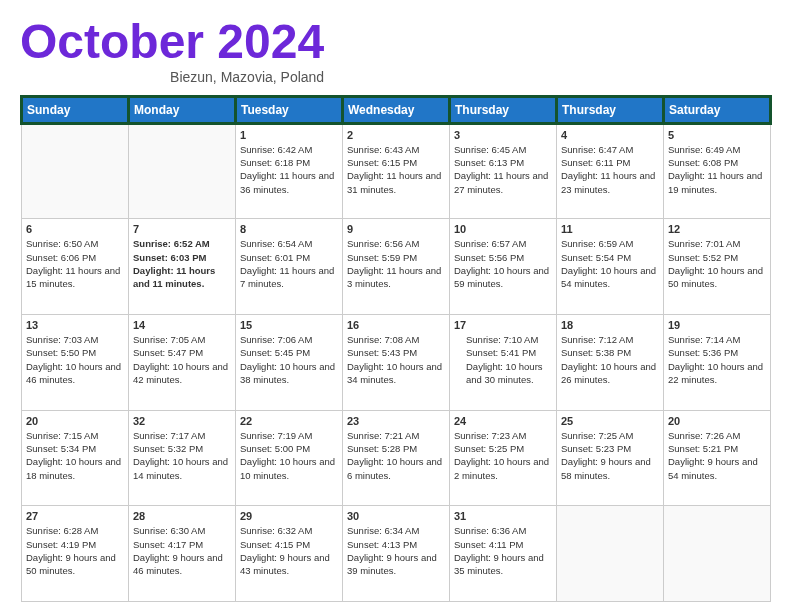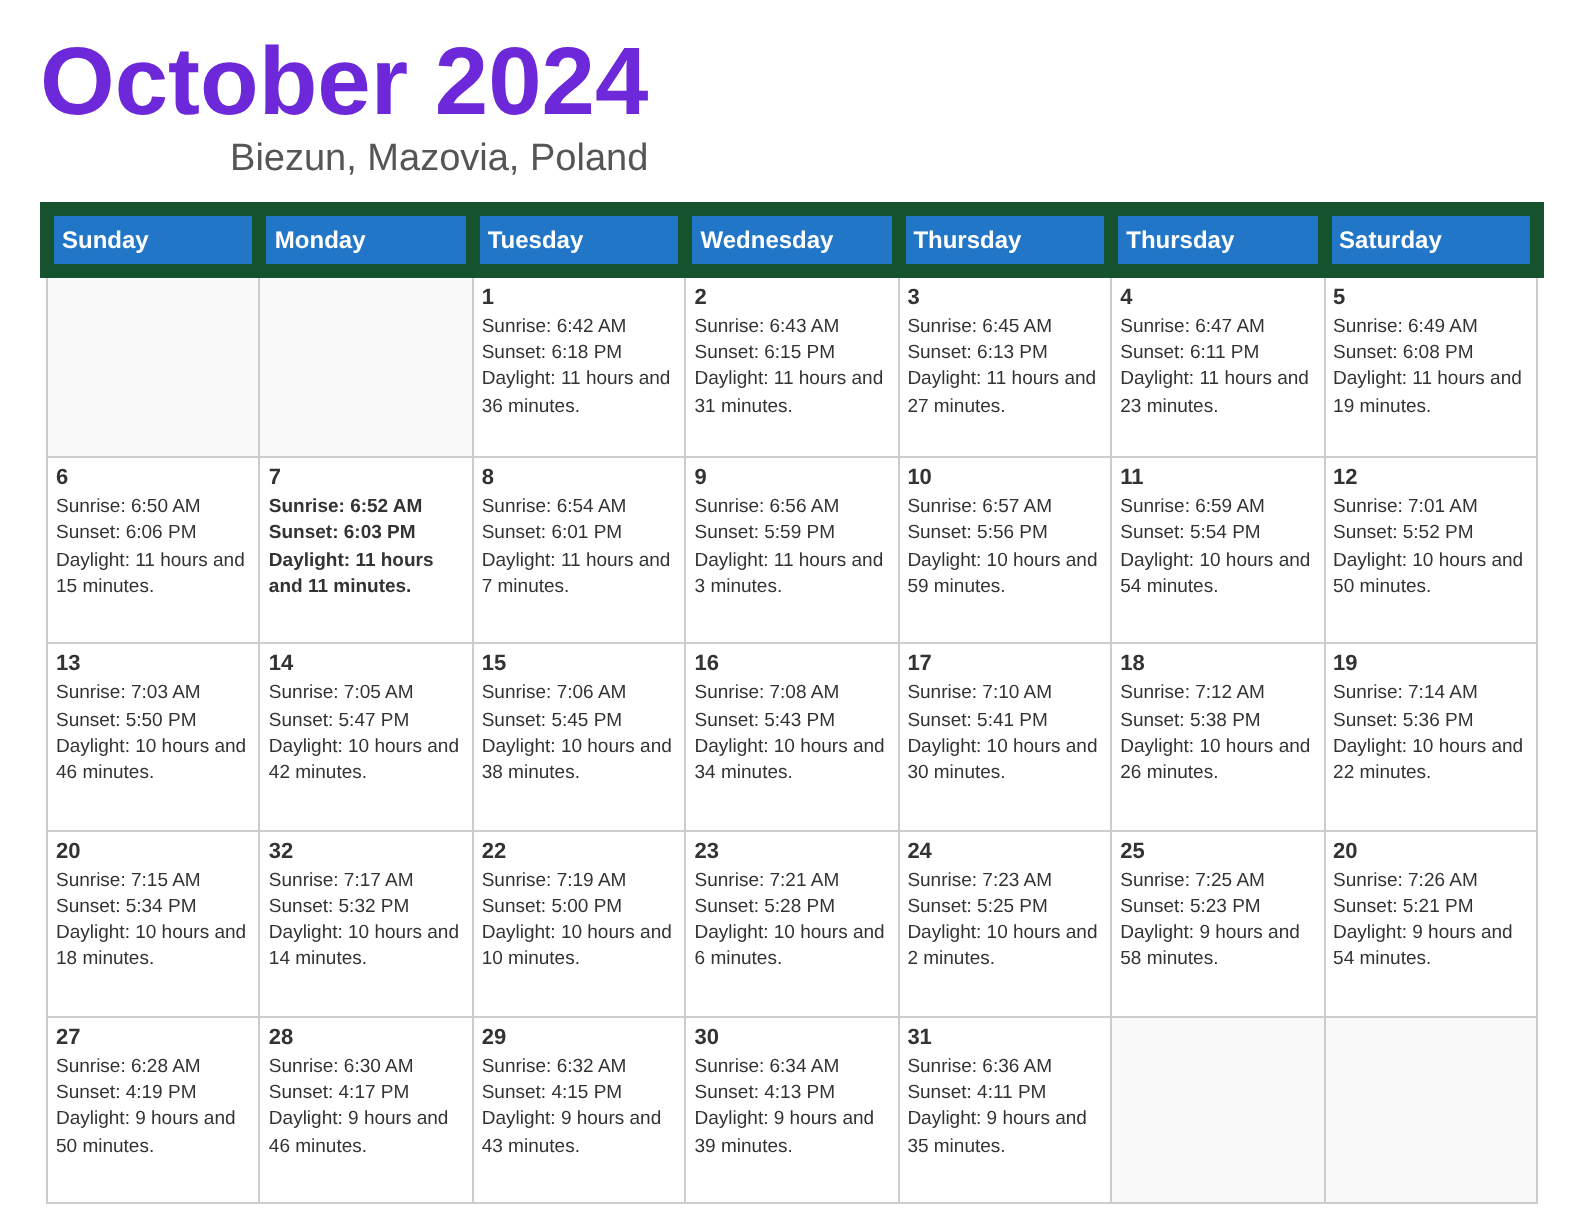--- a/index.html
+++ b/index.html
@@ -31,38 +31,38 @@
     .title-block {
       text-align: right;
     }
     .month-title {
       font-size: 48px;
       font-weight: bold;
       color: #6d28d9;
       line-height: 1.1;
     }
     .subtitle {
-      font-size: 19px;
+      font-size: 14px;
       color: #555;
     }
     .calendar {
       flex: 1;
       border: 1px solid #ccc;
       border-collapse: collapse;
       width: 100%;
       table-layout: fixed;
     }
     .calendar th {
       background: #2176c7;
       color: #fff;
       font-size: 12px;
       font-weight: bold;
       padding: 5px 4px;
       text-align: left;
-      border: 7px solid #14532d;
+      border: 3px solid #14532d;
     }
     .calendar td {
       border: 1px solid #ccc;
       vertical-align: top;
       padding: 4px 4px 3px 4px;
       font-size: 10px;
       color: #333;
       height: 84px;
     }
     .calendar td.empty {
@@ -202,21 +202,21 @@
 Daylight: 10 hours and 38 minutes.</div>
           </td>
           <td>
             <div class="day-num">16</div>
             <div class="day-info" style="white-space: pre-line;">Sunrise: 7:08 AM
 Sunset: 5:43 PM
 Daylight: 10 hours and 34 minutes.</div>
           </td>
           <td>
             <div class="day-num">17</div>
-            <div class="day-info" style="white-space: pre-line;">Sunrise: 7:10 AM
+            <div class="day-info" style="white-space: pre-line; margin-left: 12px;">Sunrise: 7:10 AM
 Sunset: 5:41 PM
 Daylight: 10 hours and 30 minutes.</div>
           </td>
           <td>
             <div class="day-num">18</div>
             <div class="day-info" style="white-space: pre-line;">Sunrise: 7:12 AM
 Sunset: 5:38 PM
 Daylight: 10 hours and 26 minutes.</div>
           </td>
           <td>

